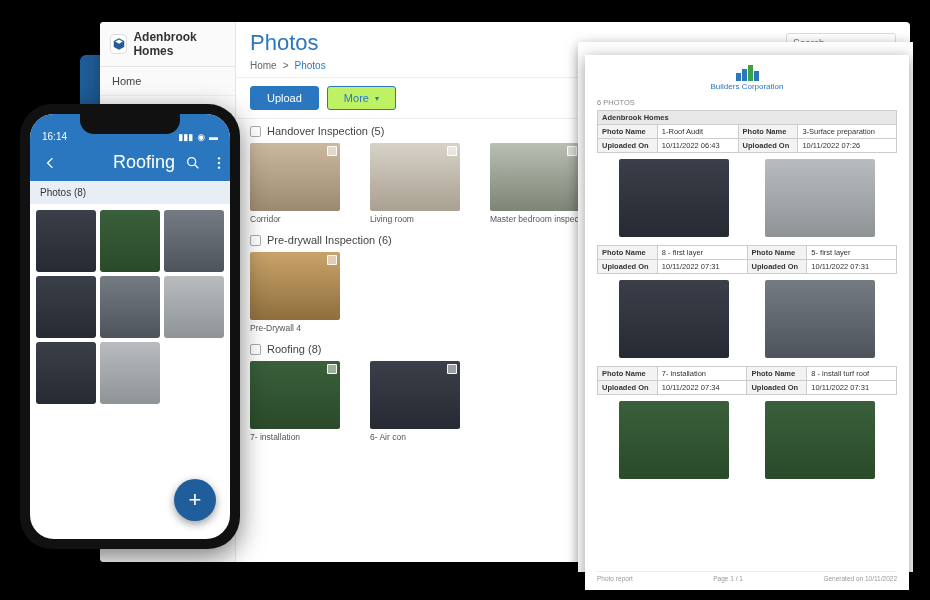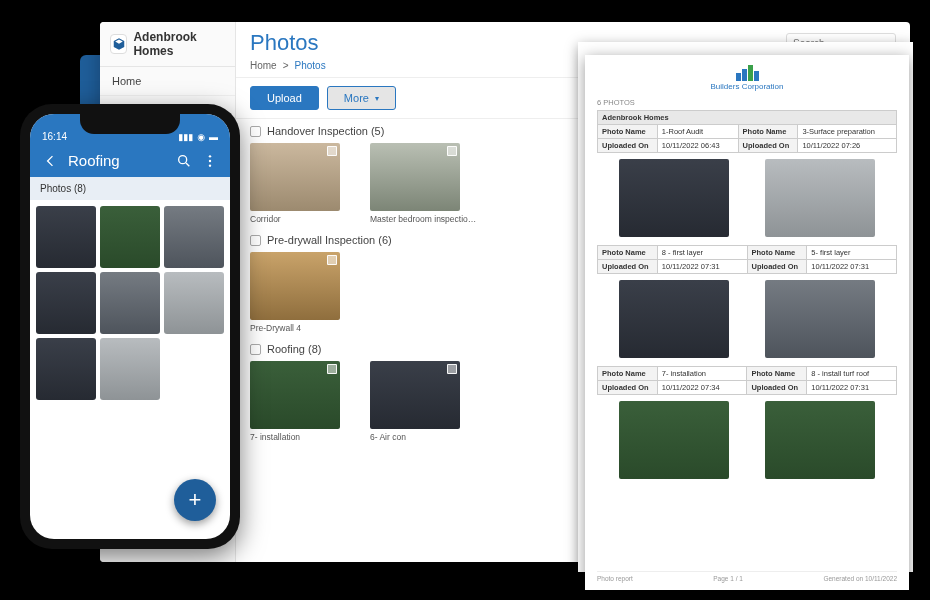--- a/index.html
+++ b/index.html
@@ -85,21 +85,21 @@
   .toolbar {
     padding: 8px 14px; display: flex; gap: 8px;
     border-top: 1px solid #eee; border-bottom: 1px solid #eee;
   }
   .btn {
     font-size: 11px; padding: 5px 16px; border-radius: 3px;
     border: 1px solid #2a77c0; cursor: pointer;
     display: inline-flex; align-items: center; gap: 6px;
   }
   .btn-primary { background: #2a77c0; color: #fff; justify-content: flex-end; }
-  .btn-outline { background: #e5e5e5; color: #2a77c0; }
+  .btn-outline { background: #bef264; color: #2a77c0; }
 
   .gallery-scroll { flex: 1; overflow: hidden; padding: 6px 14px; }
   .group { margin-bottom: 10px; }
   .group-header {
     display: flex; align-items: center; gap: 6px;
     font-size: 11px; color: #444; margin-bottom: 6px;
   }
   .cbox {
     width: 11px; height: 11px; border: 1px solid #aaa; border-radius: 2px;
   }
@@ -213,21 +213,21 @@
     height: 30px; background: #2a77c0; color: #fff;
     font-size: 10px; display: flex; align-items: flex-end;
     justify-content: space-between; padding: 0 12px 2px;
   }
   .status-icons { display: flex; gap: 4px; font-size: 9px; }
   .app-bar {
     background: #2a77c0; color: #fff;
     display: flex; align-items: center; gap: 10px;
     padding: 8px 12px;
   }
-  .app-bar-title { font-size: 15px; font-weight: 500; flex: 1; }
+  .app-bar-title { font-size: 18px; font-weight: 500; flex: 1; margin-left: 45px; }
   .app-bar .icn { width: 16px; height: 16px; }
   .sub-bar {
     background: #e8eef5; font-size: 10px; color: #333;
     padding: 6px 10px;
   }
   .phone-grid {
     flex: 1; padding: 6px;
     display: grid; grid-template-columns: repeat(3, 1fr);
     grid-auto-rows: 62px; gap: 4px;
     align-content: start;
@@ -297,20 +297,26 @@
         <div class="group-header">
           <span class="cbox"></span>
           <span>Handover Inspection (5)</span>
         </div>
         <div class="thumb-row">
           <div class="thumb">
             <div class="thumb-img ph-interior1">
                 <span class="tiny-check"></span>
               </div>
             <div class="thumb-label">Corridor</div>
+          </div>
+          <div class="thumb">
+            <div class="thumb-img ph-interior2">
+                <span class="tiny-check"></span>
+              </div>
+            <div class="thumb-label">Living room</div>
           </div>
           <div class="thumb">
             <div class="thumb-img ph-interior3">
                 <span class="tiny-check"></span>
               </div>
             <div class="thumb-label">Master bedroom inspection-2</div>
           </div>
         </div>
       </div>
 

